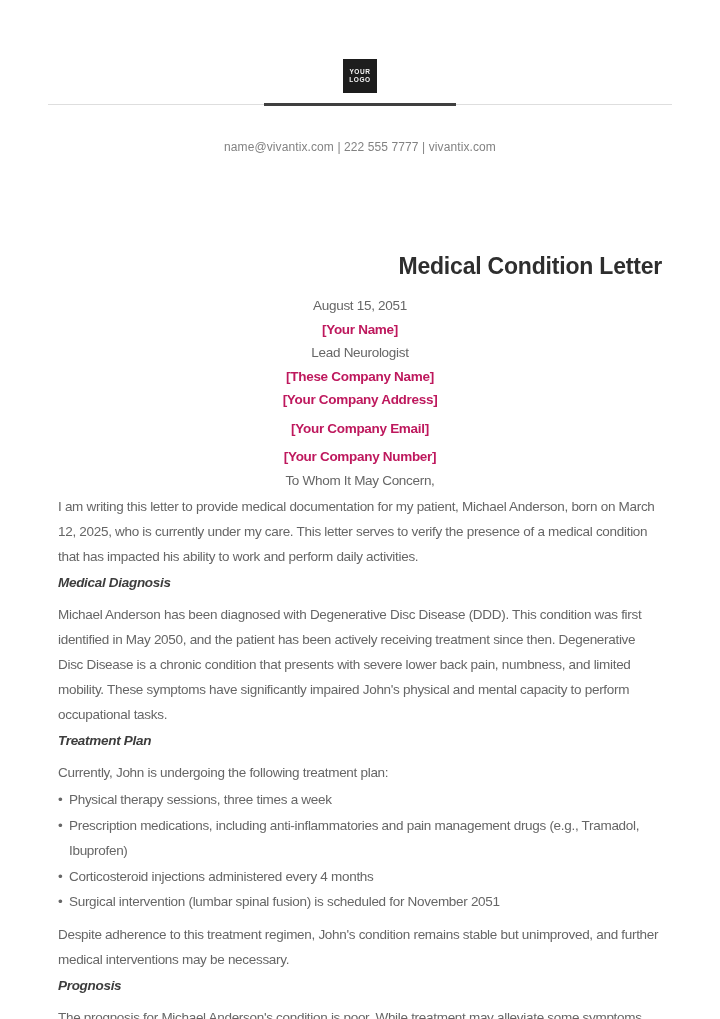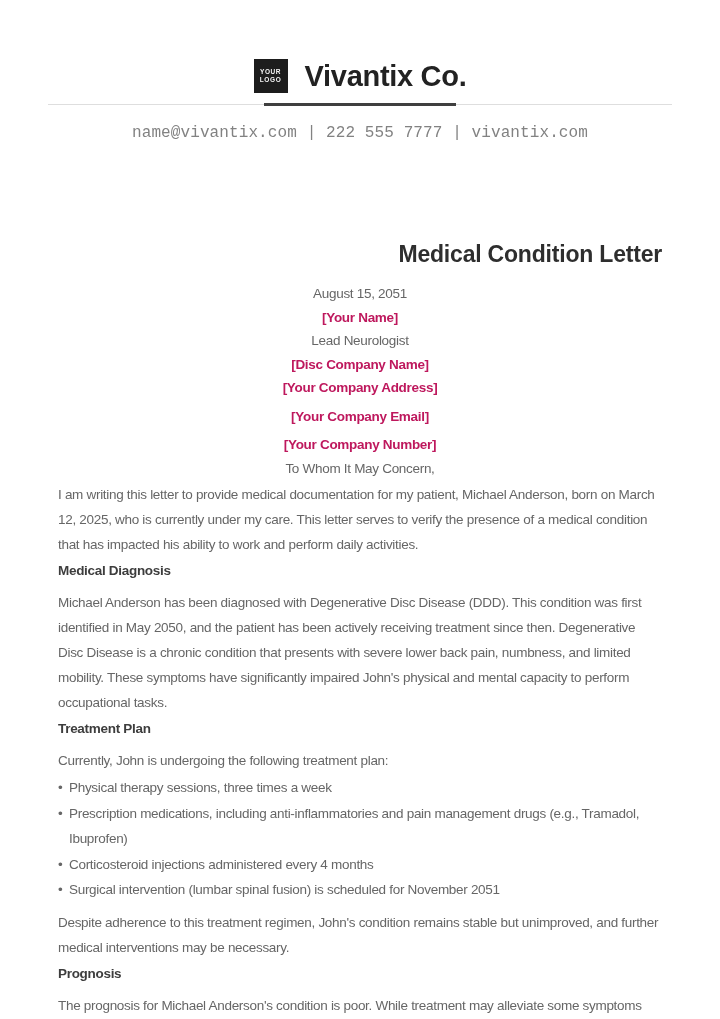--- a/index.html
+++ b/index.html
@@ -30,70 +30,69 @@
   }
   .divider-wrap { position: relative; margin: 7px 48px 0 48px; height: 4px; }
   .divider-thin {
     position: absolute; left: 0; right: 0; top: 1px; height: 1px; background: #dedede;
   }
   .divider-accent {
     position: absolute; left: 50%; transform: translateX(-50%); top: 0;
     width: 192px; height: 3px; background: #3f3f3f;
   }
   .contact-line {
-    margin-top: 17px; text-align: center;
-    font-size: 16px; color: #828282; letter-spacing: 0.1px; font-family: Liberation Mono, monospace;
+    margin-top: 33px; text-align: center;
+    font-size: 12px; color: #828282; letter-spacing: 0.1px;
   }
 
   
   .content { margin: 0 58px; font-size: 13.5px; letter-spacing: -0.3px; }
   .letter-title {
     margin-top: 99px; text-align: right;
     font-size: 23px; font-weight: bold; color: #2e2e2e; letter-spacing: -0.2px;
   }
   .address-block { margin-top: 14px; line-height: 23.5px; text-align: center; }
   .address-block .b { font-weight: bold; color: #be185d; }
   .gap-sm { margin-top: 5px; }
   p.para { line-height: 25px; margin-top: 7px; margin-bottom: 2px; }
   .section-heading {
-    font-weight: bold; color: #3d3d3d; line-height: 24px; margin-top: 2px;
+    font-weight: bold; color: #3d3d3d; line-height: 24px; margin-top: 2px; font-style: italic;
   }
   .bullet-list { margin-top: 1px; }
   .bullet-item { display: flex; line-height: 25.5px; }
   .bullet-item .marker { width: 11px; flex: 0 0 11px; text-align: left; }
   .bullet-item .b-text { flex: 1; }
 </style>
 </head>
 <body>
 
 <div class="page">
 
   <div class="header">
     <div class="logo-row">
       <div class="logo-box">
         <span>YOUR</span>
         <span>LOGO</span>
       </div>
-      <div class="company-name">Vivantix Co.</div>
     </div>
     <div class="divider-wrap">
       <div class="divider-thin"></div>
       <div class="divider-accent"></div>
     </div>
     <div class="contact-line">name@vivantix.com | 222 555 7777 | vivantix.com</div>
   </div>
 
   <div class="content">
     <div class="letter-title">Medical Condition Letter</div>
 
     <div class="address-block">
       <div>August 15, 2051</div>
       <div class="b">[Your Name]</div>
       <div>Lead Neurologist</div>
-      <div class="b">[Disc Company Name]</div>
+      <div class="b">[These Company Name]</div>
       <div class="b">[Your Company Address]</div>
       <div class="b gap-sm">[Your Company Email]</div>
       <div class="b gap-sm">[Your Company Number]</div>
       <div>To Whom It May Concern,</div>
     </div>
 
     <p class="para" style="margin-top:2px">I am writing this letter to provide medical documentation for my patient, Michael Anderson, born on March 12, 2025, who is currently under my care. This letter serves to verify the presence of a medical condition that has impacted his ability to work and perform daily activities.</p>
 
     <div class="section-heading">Medical Diagnosis</div>
     <p class="para">Michael Anderson has been diagnosed with Degenerative Disc Disease (DDD). This condition was first identified in May 2050, and the patient has been actively receiving treatment since then. Degenerative Disc Disease is a chronic condition that presents with severe lower back pain, numbness, and limited mobility. These symptoms have significantly impaired John's physical and mental capacity to perform occupational tasks.</p>

